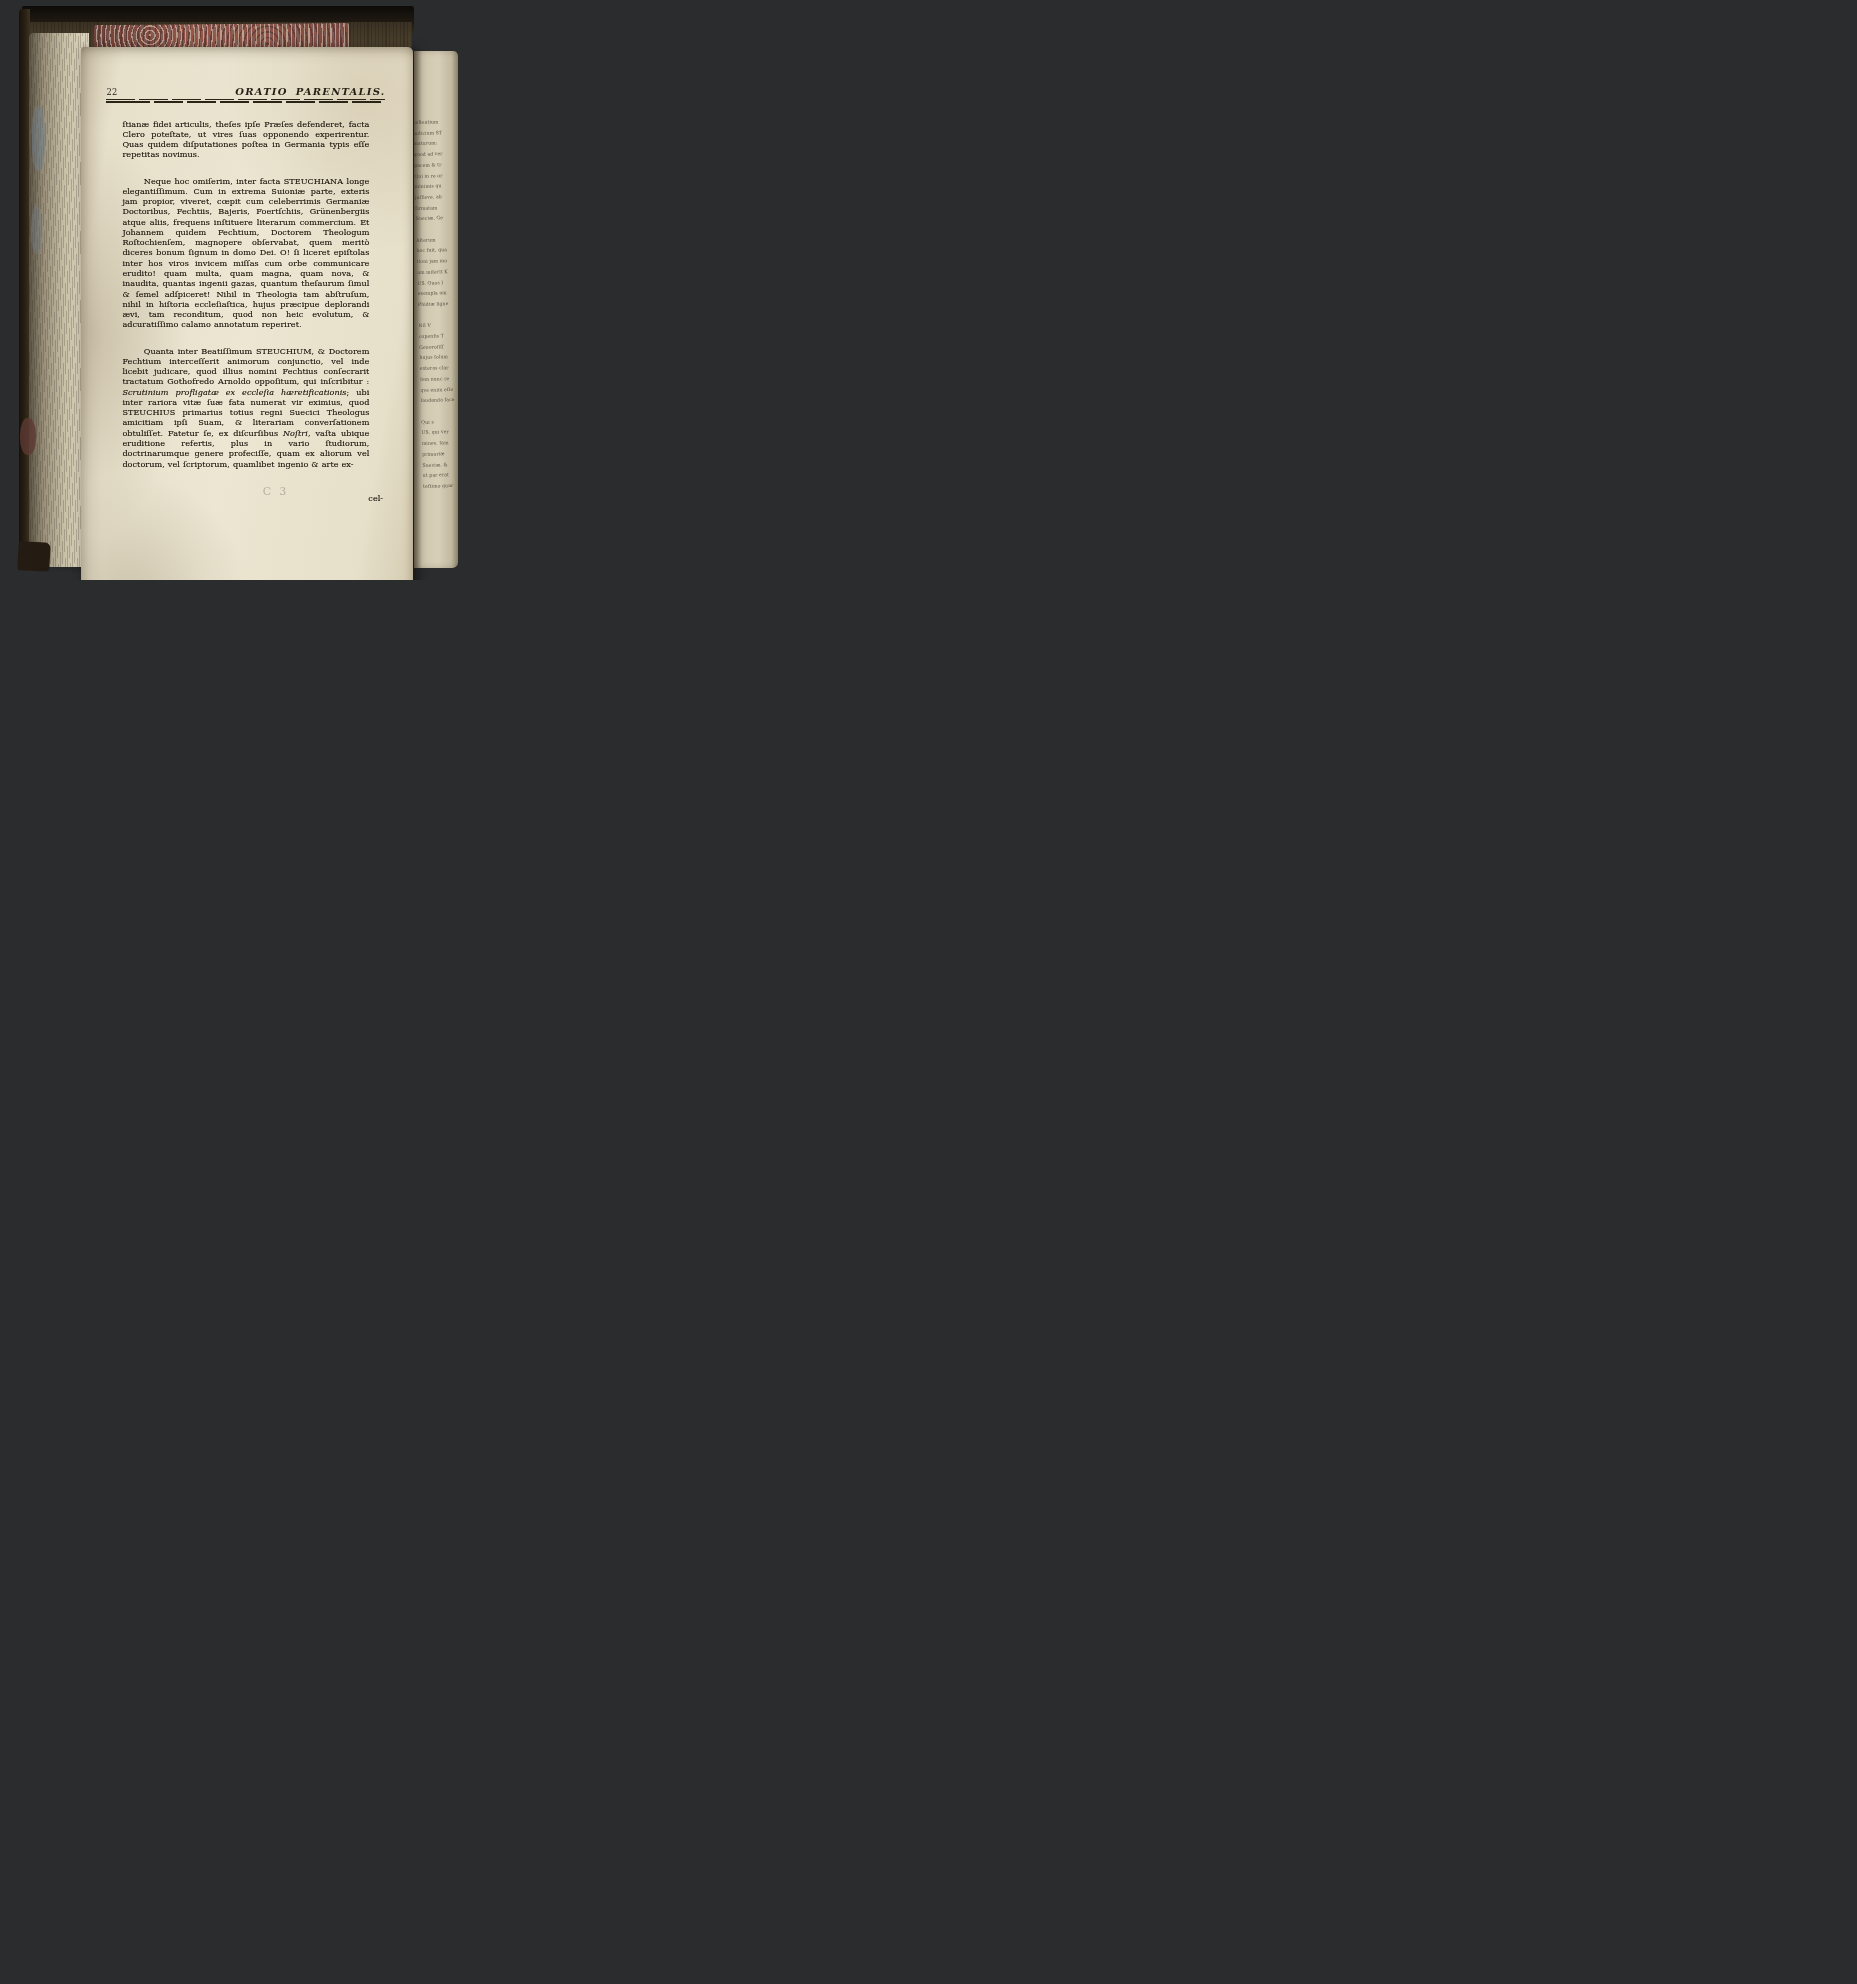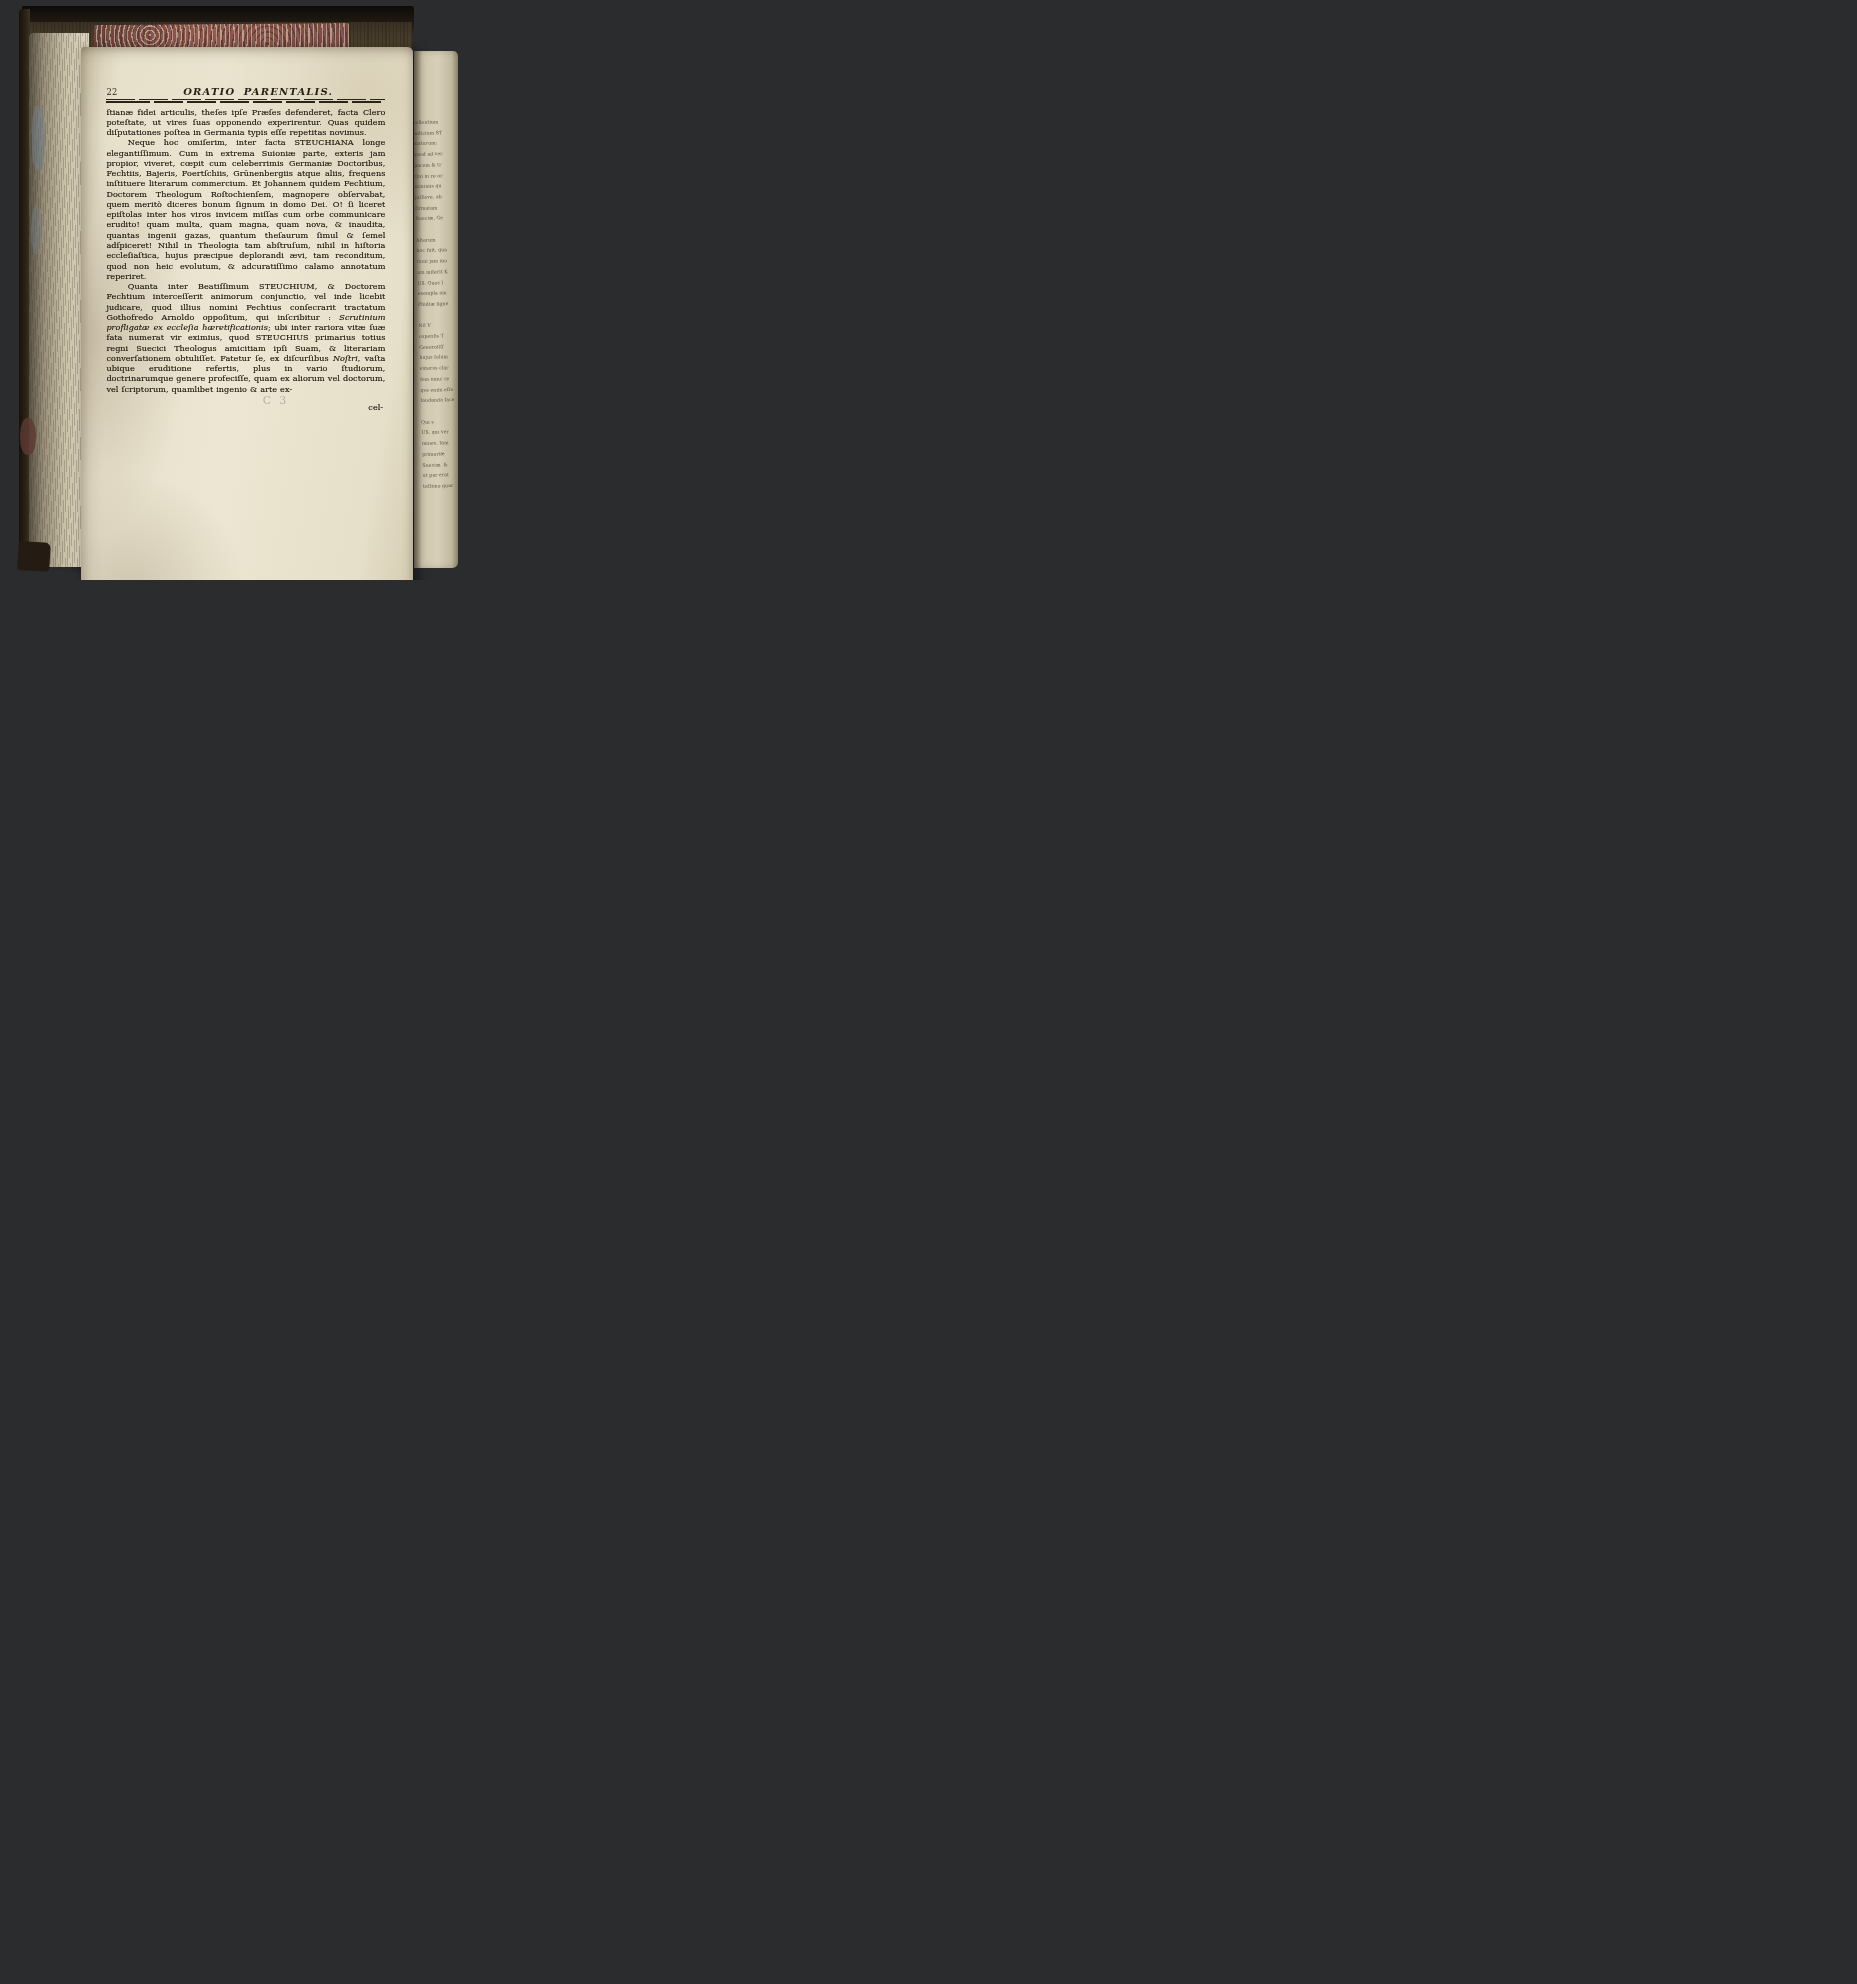--- a/index.html
+++ b/index.html
@@ -73,31 +73,31 @@
       inset 0 10.3px 16px -11px rgba(70,55,35,.5),
       inset 0 -10.3px 16px -11px rgba(70,55,35,.45);
   }
   .text-block{
     position:absolute;left:25.4px;top:39px;width:279px;
     color:#261f15;
   }
   .page-header{display:flex;align-items:baseline;}
   .page-num{font-size:8.3px;letter-spacing:0.4px;width:24.6px;}
   .running-title{
-    flex:1;text-align:center;font-style:italic;font-weight:600;
+    flex:1;text-align:right;font-style:italic;font-weight:600;
     font-size:10px;letter-spacing:1.2px;word-spacing:3.6px;
   }
   .header-rule{margin:2px 0 4px;}
   .rule-row{
     height:1.2px;margin-bottom:1.2px;
     background-image:repeating-linear-gradient(90deg,#2a2318 0 29px, transparent 29px 33px);
   }
   .rule-row.offset{background-position:15px 0;}
   .para{
-    margin:0;font-size:8.1px;line-height:1.27;text-align:justify;
+    margin:16px;font-size:8.1px;line-height:1.27;text-align:justify;
     word-spacing:0.4px;letter-spacing:0.04px;
     text-shadow:0 0 0.2px rgba(38,32,26,.55);
   }
   .para.indent{text-indent:21.4px;}
   .it{font-style:italic;}
   .catchword-line{position:relative;height:10.7px;font-size:8.1px;}
   .signature-mark{
     position:absolute;left:56%;top:0;opacity:.28;letter-spacing:2.4px;font-size:11px;
   }
   .catchword{position:absolute;right:2.4px;top:8px;text-shadow:0 0 0.2px rgba(38,32,26,.55);}

